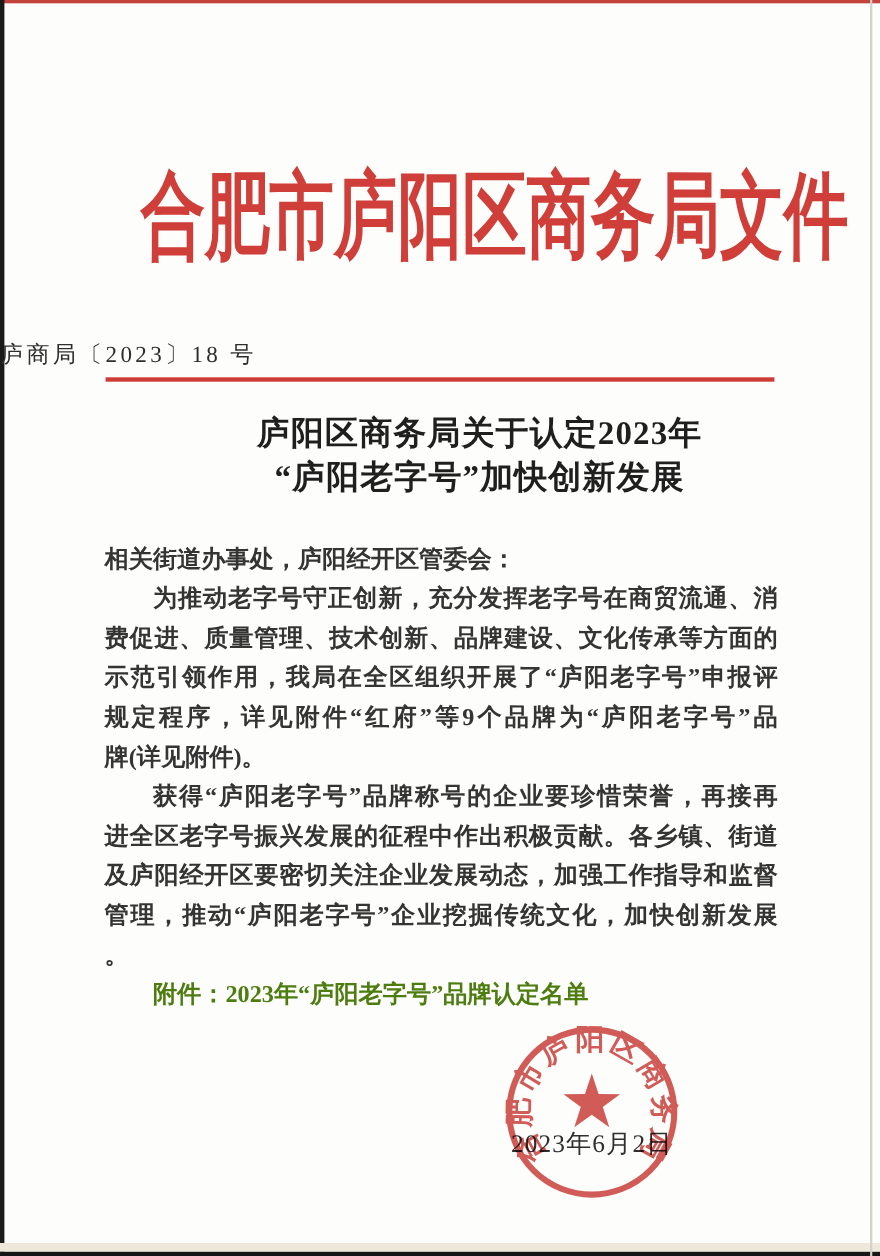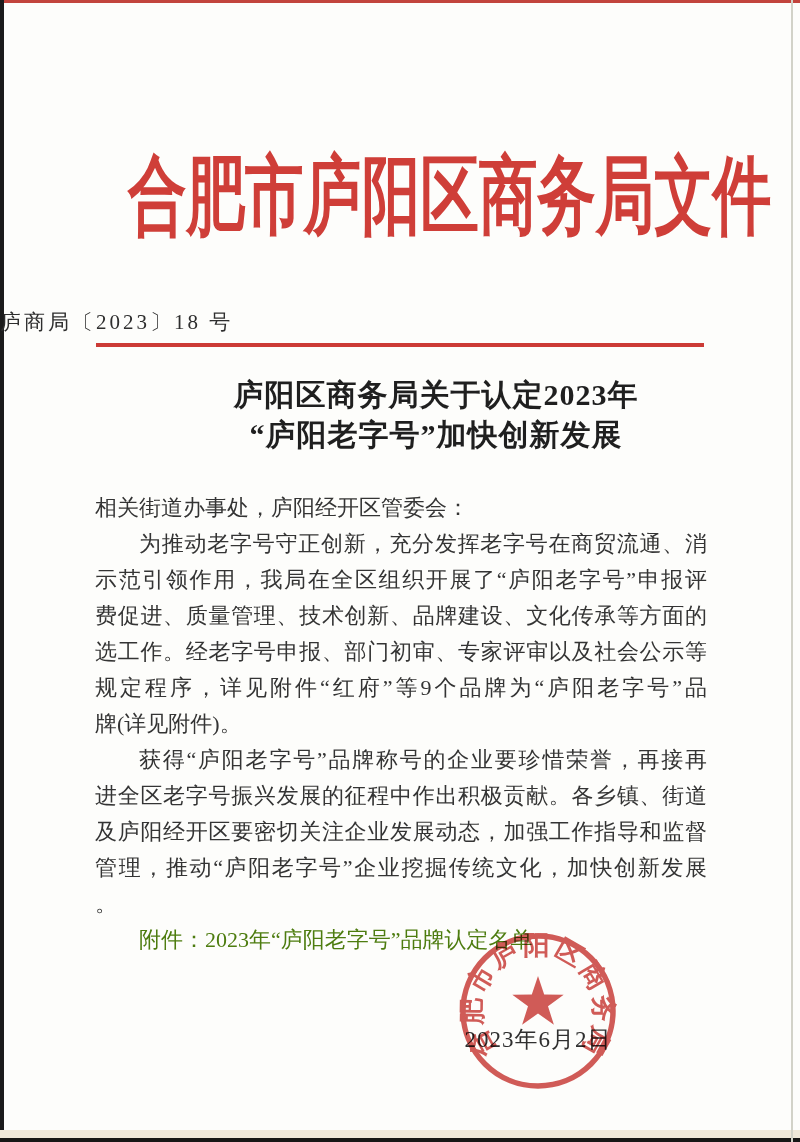--- a/index.html
+++ b/index.html
@@ -28,21 +28,21 @@
   }
   .red-line{
     position:absolute;left:96px;top:343px;width:608px;height:4px;background:#cc3b36;
   }
   .doc-title{
     position:absolute;left:0;top:375px;width:800px;text-align:center;
     color:#1f1f1f;font-weight:bold;font-size:30px;line-height:40px;letter-spacing:1px;padding-left:36px;
   }
   .body-block{
     position:absolute;left:95px;top:490px;width:612px;
-    font-size:22px;color:#343434;
+    font-size:22px;color:#343434;font-weight:bold;
   }
   .bline{
     height:36px;line-height:36px;white-space:nowrap;
     text-align:justify;text-align-last:justify;text-justify:inter-character;
     overflow:visible;
   }
   .bline.last{text-align-last:left;}
   .bline.indent{text-indent:44px;}
   .attachment{
     height:36px;line-height:36px;text-indent:44px;color:#4d7c0f;
@@ -74,23 +74,22 @@
 
   <div class="doc-title">
     <div>庐阳区商务局关于认定2023年</div>
     <div>“庐阳老字号”加快创新发展</div>
   </div>
 
   <div class="body-block">
     <div class="bline last">相关街道办事处，庐阳经开区管委会：</div>
 
     <div class="bline indent">为推动老字号守正创新，充分发挥老字号在商贸流通、消</div>
+    <div class="bline">费促进、质量管理、技术创新、品牌建设、文化传承等方面的</div>
     <div class="bline">示范引领作用，我局在全区组织开展了“庐阳老字号”申报评</div>
-    <div class="bline">费促进、质量管理、技术创新、品牌建设、文化传承等方面的</div>
-    <div class="bline">选工作。经老字号申报、部门初审、专家评审以及社会公示等</div>
     <div class="bline">规定程序，详见附件“红府”等9个品牌为“庐阳老字号”品</div>
     <div class="bline last">牌(详见附件)。</div>
 
     <div class="bline indent">获得“庐阳老字号”品牌称号的企业要珍惜荣誉，再接再</div>
     <div class="bline">进全区老字号振兴发展的征程中作出积极贡献。各乡镇、街道</div>
     <div class="bline">及庐阳经开区要密切关注企业发展动态，加强工作指导和监督</div>
     <div class="bline">管理，推动“庐阳老字号”企业挖掘传统文化，加快创新发展</div>
     <div class="bline last">。</div>
 
     <div class="attachment">附件：2023年“庐阳老字号”品牌认定名单</div>

